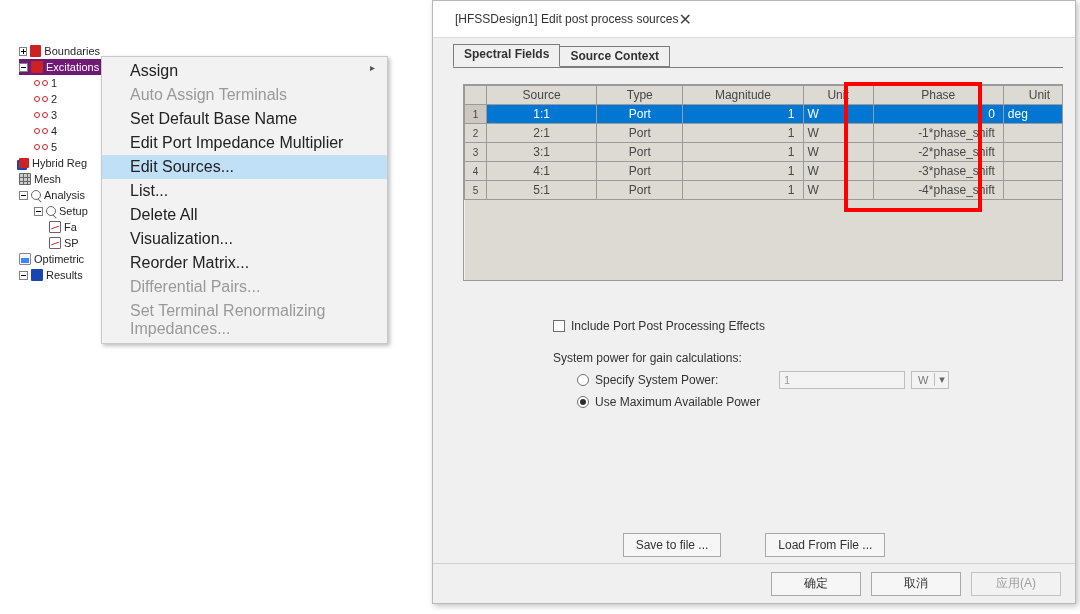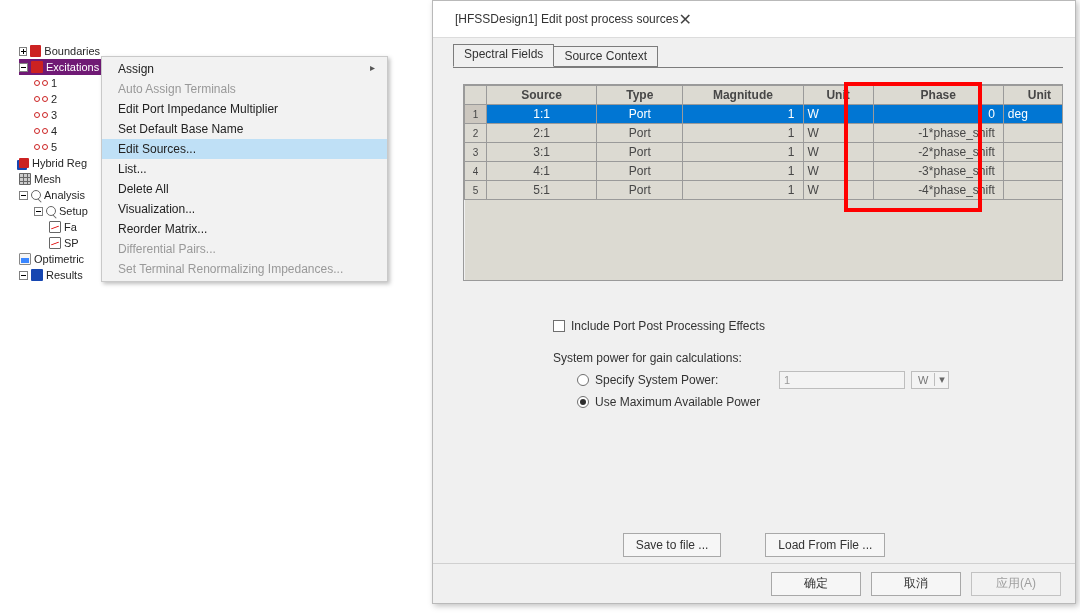--- a/index.html
+++ b/index.html
@@ -57,22 +57,22 @@
   .port-ovals .o { width:6px; height:6px; border:1px solid #c22; border-radius:50%; }
 
   
   .ctx {
     position:absolute; top:56px; left:101px;
     width:287px; background:#f2f2f2; border:1px solid #c9c9c9;
     box-shadow: 2px 2px 4px rgba(0,0,0,.25);
     padding:2px 0;
   }
   .ctx-item {
-    padding: 3px 12px 3px 16px;
-    font-size: 12px; color:#222;
+    padding: 3px 12px 3px 28px;
+    font-size: 16px; color:#222;
     display:flex; justify-content:space-between; 
   }
   .ctx-item.disabled { color:#999; }
   .ctx-item.sel { background:#bfe0f6; }
   .ctx .arrow::after { content:"▸"; font-size:10px; color:#555; }
 
   
   .dialog {
     position:absolute; top:0; left:432px; width:644px; height:604px;
     border:1px solid #b9b9b9; background:#f0f0f0;
@@ -80,42 +80,42 @@
   }
   .dlg-title {
     height:37px; border-bottom:1px solid #dcdcdc;
     display:flex; align-items:center; justify-content:flex-start;
     padding:0 16px 0 22px; font-size:12px; background:#fff;
   }
   .dlg-close {
     font-family: Arial, sans-serif; font-size:16px; color:#444; cursor:pointer;
   }
   .dlg-body { padding:6px 12px 0 20px; }
-  .tabs { display:flex; height:24px; margin-left:0px; }
+  .tabs { display:flex; height:24px; margin-left:0px;font-weight:bold; }
   .tab {
     border:1px solid #7c7c7c; padding:2px 10px 0; height:23px;
     font-size:12px; position:relative;
   }
   .tab.active { background:#f0f0f0; border-bottom-color:#f0f0f0; z-index:2; }
   .tab.inactive { background:#f0f0f0; height:21px; margin-top:2px; border-left:none; }
   .tab-underline {
     height:0; border-top:1px solid #7c7c7c; margin-top:-1px;
   }
 
   
   .tbl-wrap {
     margin:16px 0 0 10px; border:1px solid #9a9a9a;
     overflow:hidden;
   }
   table.grid { border-collapse:collapse; width: 612px; }
   .grid th, .grid td {
     border:1px solid #9a9a9a; padding:2px 6px; font-size:12px; text-align:center;
     background:#dcdad2; color:#474747;
   }
-  .grid th { background:#dcdad2; font-weight:bold; }
+  .grid th { background:#dcdad2; font-weight:normal; }
   .grid .rh { width:22px; background:#dcdad2; font-size:10px; }
   .grid tr.sel td { background:#0176d3; color:#fff; }
   .grid tr.sel .rh { background:#ccc7bf; color:#444; }
   .grid td.phase { text-align:right; padding-right:8px; }
   .grid td.mag   { text-align:right; padding-right:8px; }
   .grid td.unit  { text-align:left; padding-left:4px; }
   .filler td { height:80px; background:#dcdad2; border:none; }
   .red-box {
     position:absolute; border:4px solid #ff0000;
     left:844px; top:82px; width:138px; height:130px; pointer-events:none;
@@ -243,24 +243,24 @@
 
 <div class="ctx">
   <div class="ctx-item arrow">
       <span>Assign</span>
       <span></span>
     </div>
   <div class="ctx-item disabled">
       <span>Auto Assign Terminals</span>
     </div>
   <div class="ctx-item">
+      <span>Set Default Base Name</span>
+    </div>
+  <div class="ctx-item">
       <span>Edit Port Impedance Multiplier</span>
-    </div>
-  <div class="ctx-item">
-      <span>Set Default Base Name</span>
     </div>
   <div class="ctx-item sel">
       <span>Edit Sources...</span>
     </div>
   <div class="ctx-item">
       <span>List...</span>
     </div>
   <div class="ctx-item">
       <span>Delete All</span>
     </div>

